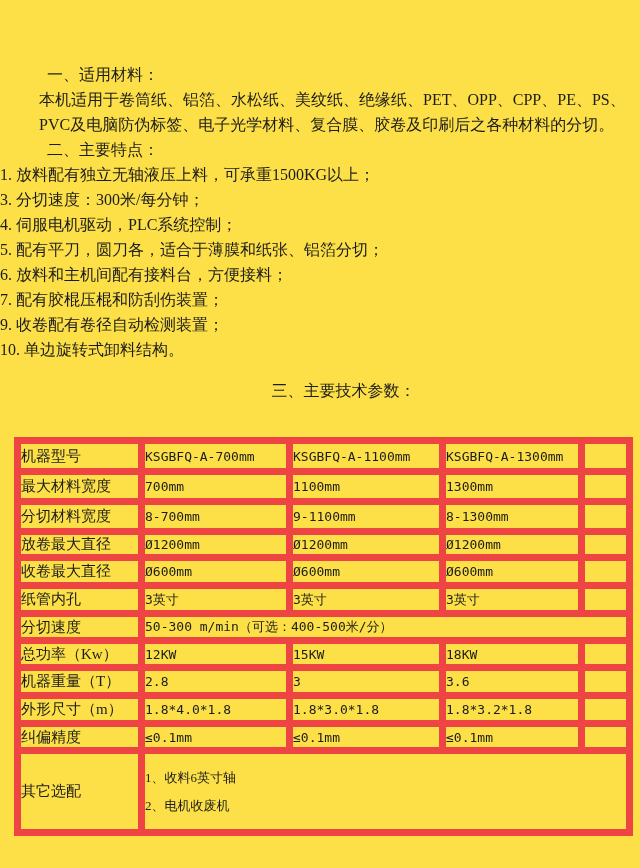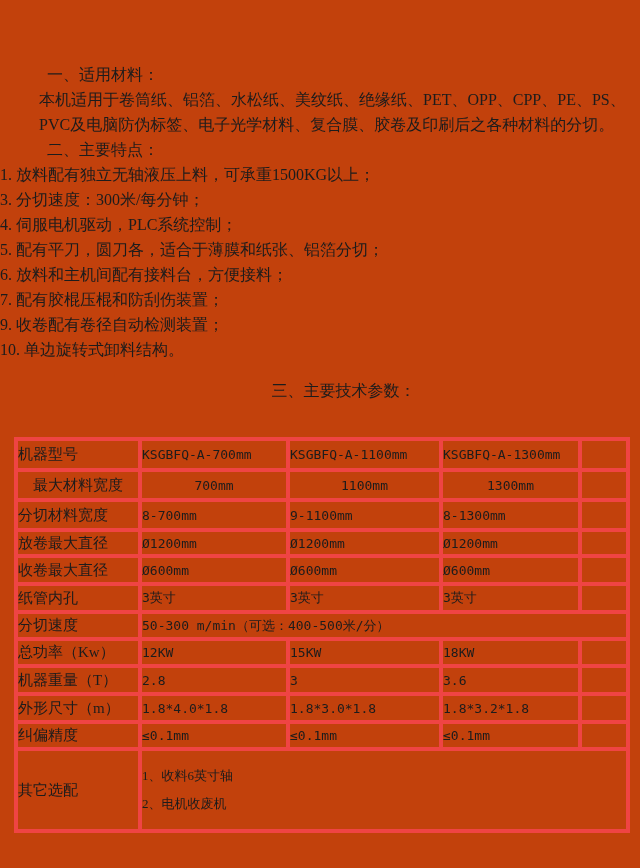--- a/index.html
+++ b/index.html
@@ -4,21 +4,21 @@
 <style>
   html, body {
     margin: 0;
     padding: 0;
     background: #ffffff;
   }
   .page {
     position: relative;
     width: 640px;
     height: 868px;
-    background: #c2410c;
+    background: #fde047;
     font-family: "Liberation Serif", "DejaVu Serif", serif;
     color: #1c1c1c;
     overflow: hidden;
   }
   .textblock {
     position: absolute;
     top: 62px;
     left: 0;
     right: 0;
   }
@@ -35,21 +35,21 @@
   table.spec {
     position: absolute;
     top: 437px;
     left: 14px;
     width: 612px;
     border-collapse: collapse;
     table-layout: fixed;
     color: #1c1c1c;
   }
   table.spec td {
-    border: 4px solid #ef4444;
+    border: 7px solid #ef4444;
     vertical-align: middle;
     overflow: hidden;
     padding: 0;
   }
   td.lbl {
     font-size: 15px;
     padding-left: 12px;
     white-space: nowrap;
   }
   td.val {
@@ -104,21 +104,21 @@
       <col style="width:48px">
     </colgroup>
     <tbody id="spec-tbody">
         <tr style="height: 31px;">
           <td class="lbl">机器型号</td>
           <td class="val">KSGBFQ-A-700mm</td>
           <td class="val">KSGBFQ-A-1100mm</td>
           <td class="val">KSGBFQ-A-1300mm</td>
           <td></td>
         </tr>
-        <tr style="height: 30px; text-align: center;">
+        <tr style="height: 30px;">
           <td class="lbl">最大材料宽度</td>
           <td class="val">700mm</td>
           <td class="val">1100mm</td>
           <td class="val">1300mm</td>
           <td></td>
         </tr>
         <tr style="height: 30px;">
           <td class="lbl">分切材料宽度</td>
           <td class="val">8-700mm</td>
           <td class="val">9-1100mm</td>

